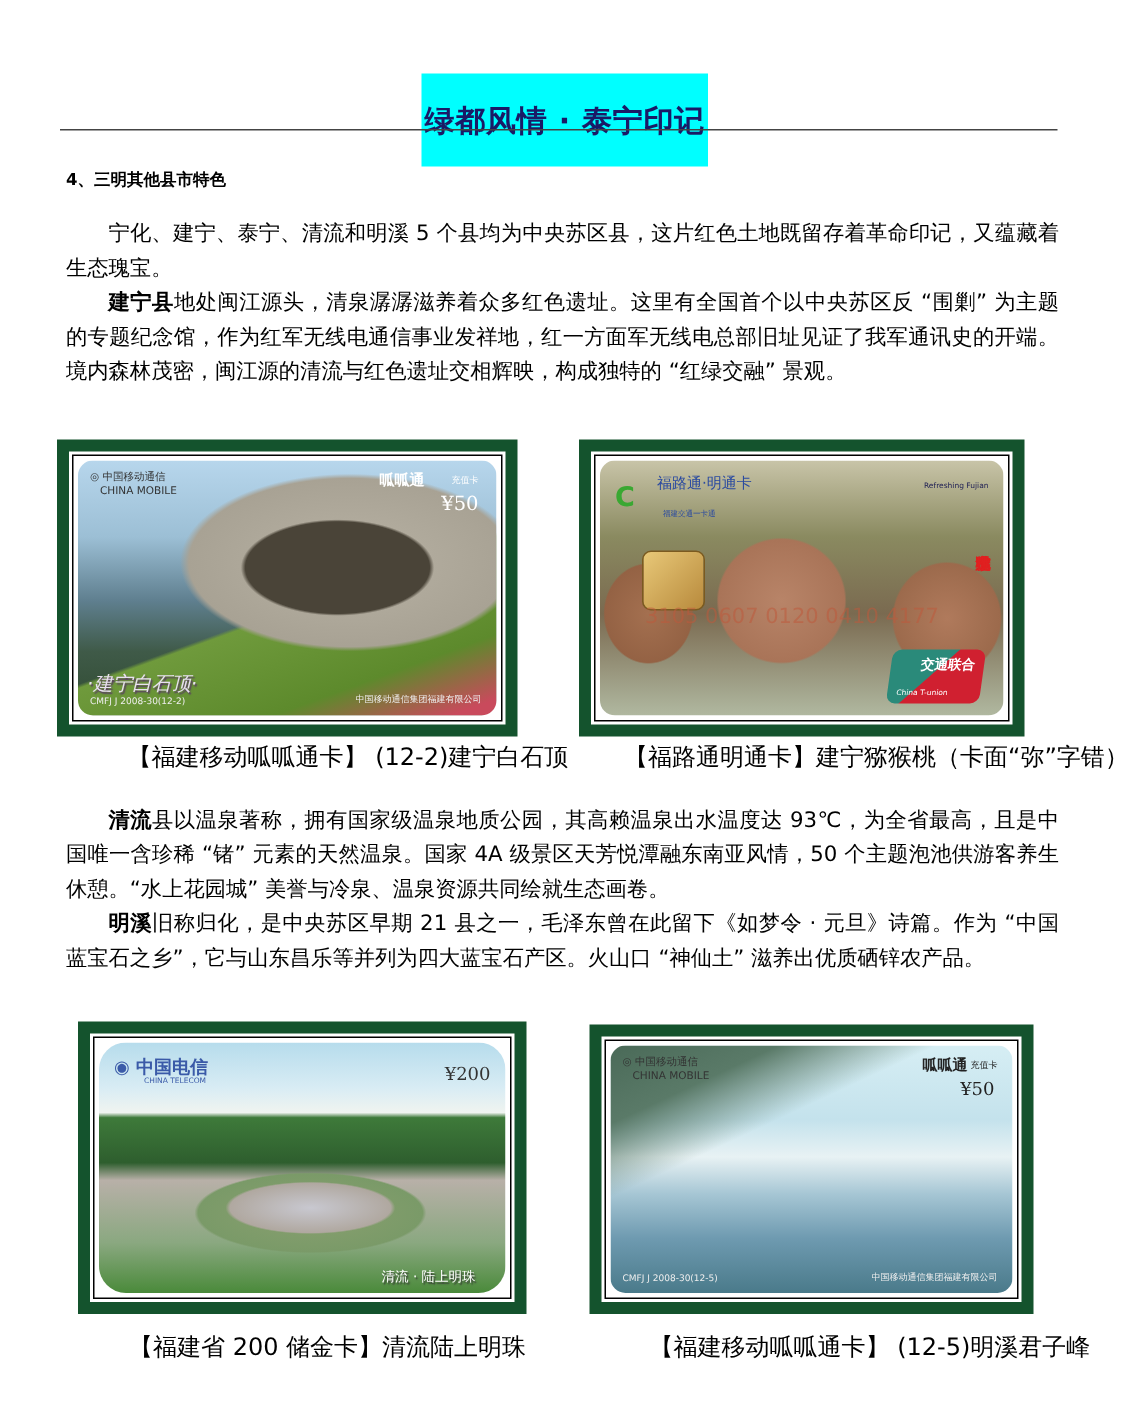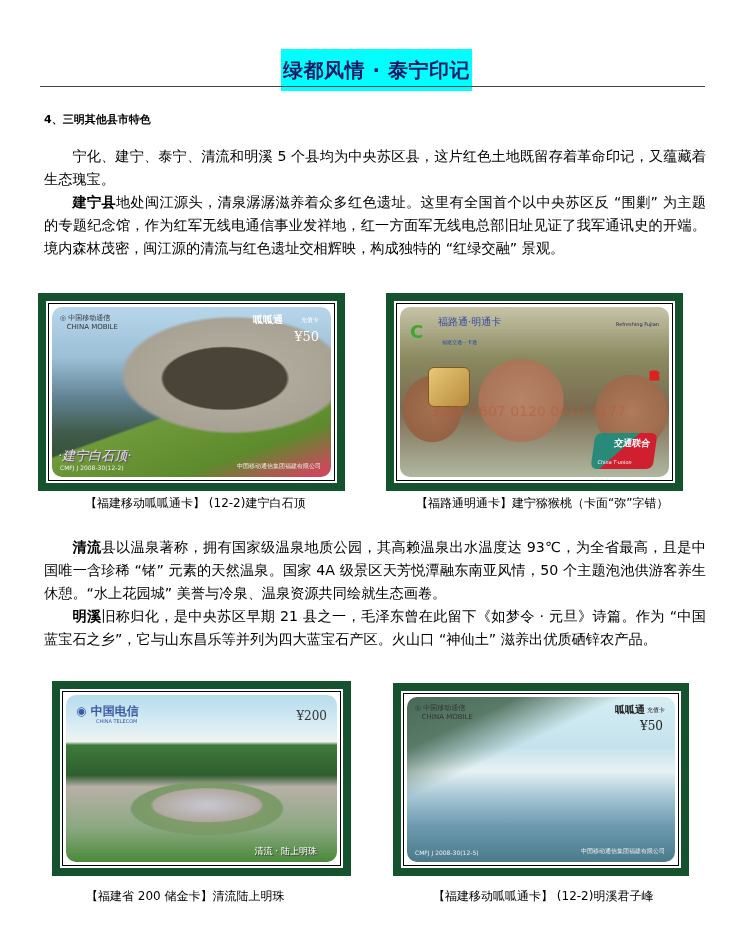--- a/index.html
+++ b/index.html
@@ -1,31 +1,31 @@
 <!DOCTYPE html>
 <html><head>
 <meta charset="utf-8">
 <style>
   html, body { margin:0; padding:0; background:#ffffff; }
   body { width:749px; height:946px; position:relative; overflow:hidden;
          font-family:"DejaVu Sans","Liberation Sans",sans-serif; color:#000; }
-  .header-title { position:absolute; left:281px; top:49px; height:34px; padding:4px 2px;
+  .header-title { position:absolute; left:281px; top:49px; height:34px; padding:14px 2px;
          background:#00ffff; color:#1a1a66; font-weight:bold; font-size:20px; line-height:34px;
          letter-spacing:0.5px; white-space:nowrap; }
   .header-rule { position:absolute; left:40px; top:86px; width:665px; height:0;
          border-top:1.5px solid #444; }
   .section-title { position:absolute; left:44px; top:112px; font-size:11px; font-weight:bold;
          white-space:nowrap; }
   .para { position:absolute; left:44px; width:662px; font-size:14.2px; line-height:23px;
          text-align:justify; text-indent:2em; margin:0; }
   .para b { font-weight:bold; }
   .frame { position:absolute; box-sizing:border-box; border:8px solid #14532d; background:#fff; }
   .frame-inner { position:absolute; inset:2px; border:1.5px solid #000; background:#fff; }
   .card { position:absolute; left:6px; top:6px; right:6px; bottom:6px; border-radius:10px; overflow:hidden; }
-  .caption { position:absolute; font-size:12px; white-space:nowrap; }
+  .caption { position:absolute; font-size:16px; white-space:nowrap; }
   .card-text { position:absolute; white-space:nowrap; }
 </style>
 </head>
 <body>
 
 <div class="header-title">绿都风情 · 泰宁印记</div>
 <div class="header-rule"></div>
 
 <div class="section-title">4、三明其他县市特色</div>
 
@@ -74,21 +74,21 @@
 <div class="caption" style="left:416px; top:495px;">【福路通明通卡】建宁猕猴桃（卡面“弥”字错）</div>
 
 <p class="para" style="top:536px;"><b>清流</b><span>县以温泉著称，拥有国家级温泉地质公园，其高赖温泉出水温度达 93℃，为全省最高，且是中国唯一含珍稀 “锗” 元素的天然温泉。国家 4A 级景区天芳悦潭融东南亚风情，50 个主题泡池供游客养生休憩。“水上花园城” 美誉与冷泉、温泉资源共同绘就生态画卷。</span></p>
 <p class="para" style="top:605px;"><b>明溪</b><span>旧称归化，是中央苏区早期 21 县之一，毛泽东曾在此留下《如梦令 · 元旦》诗篇。作为 “中国蓝宝石之乡”，它与山东昌乐等并列为四大蓝宝石产区。火山口 “神仙土” 滋养出优质硒锌农产品。</span></p>
 
 <div class="frame" style="left:52px; top:681px; width:299px; height:195px;">
   <div class="frame-inner"></div>
   <div class="card" style="background:
          radial-gradient(ellipse 36% 18% at 52% 66%, #c8c8d0 0%, #b0a8a0 55%, transparent 58%),
          radial-gradient(ellipse 46% 26% at 52% 68%, #8aa070 0%, #7a9a68 60%, transparent 62%),
-         linear-gradient(180deg, #b6dcec 0%, #d8ecf4 18%, #f0f4f0 28%, #3e7a3a 30%, #2e5e2e 48%, #b8b0a8 55%, #8aa880 80%, #4a8a3a 100%);">
+         linear-gradient(180deg, #b6dcec 0%, #d8ecf4 18%, #f0f4f0 28%, #3e7a3a 30%, #2e5e2e 48%, #b8b0a8 55%, #8aa880 80%, #4a8a3a 100%); border-radius: 18px;">
     <div class="card-text" style="left:10px; top:8px; font-size:12px; color:#3a5aa8; font-weight:bold;">◉ <span>中国电信</span></div>
     <div class="card-text" style="left:30px; top:23px; font-size:5px; color:#3a5aa8;">CHINA TELECOM</div>
     <div class="card-text" style="right:10px; top:14px; font-size:12px; color:#333; font-family:'DejaVu Serif',serif;">¥200</div>
     <div class="card-text" style="right:20px; bottom:4px; font-size:9px; color:#fff; text-shadow:1px 1px 1px #333;">清流 · 陆上明珠</div>
   </div>
 </div>
 
 <div class="frame" style="left:393px; top:683px; width:296px; height:193px;">
   <div class="frame-inner"></div>
   <div class="card" style="background:
@@ -98,13 +98,13 @@
     <div class="card-text" style="right:30px; top:6px; font-size:10px; font-weight:bold; color:#222;">呱呱通</div>
     <div class="card-text" style="right:10px; top:9px; font-size:6px; color:#222;">充值卡</div>
     <div class="card-text" style="right:12px; top:22px; font-size:12px; color:#222; font-family:'DejaVu Serif',serif;">¥50</div>
     <div class="card-text" style="left:6px; top:140px; font-size:13px; color:#e8e0f0; text-shadow:1px 1px 1px #553366;margin-top:48px;">·明溪君子峰·</div>
     <div class="card-text" style="left:8px; bottom:6px; font-size:6px; color:#eee;">CMFJ J 2008-30(12-5)</div>
     <div class="card-text" style="right:10px; bottom:6px; font-size:6px; color:#eee;">中国移动通信集团福建有限公司</div>
   </div>
 </div>
 
 <div class="caption" style="left:86px; top:888px;">【福建省 200 储金卡】清流陆上明珠</div>
-<div class="caption" style="left:433px; top:888px;">【福建移动呱呱通卡】 (12-2)明溪君子峰</div>
+<div class="caption" style="left:433px; top:888px;">【福建移动呱呱通卡】 (12-5)明溪君子峰</div>
 
 </body></html>

